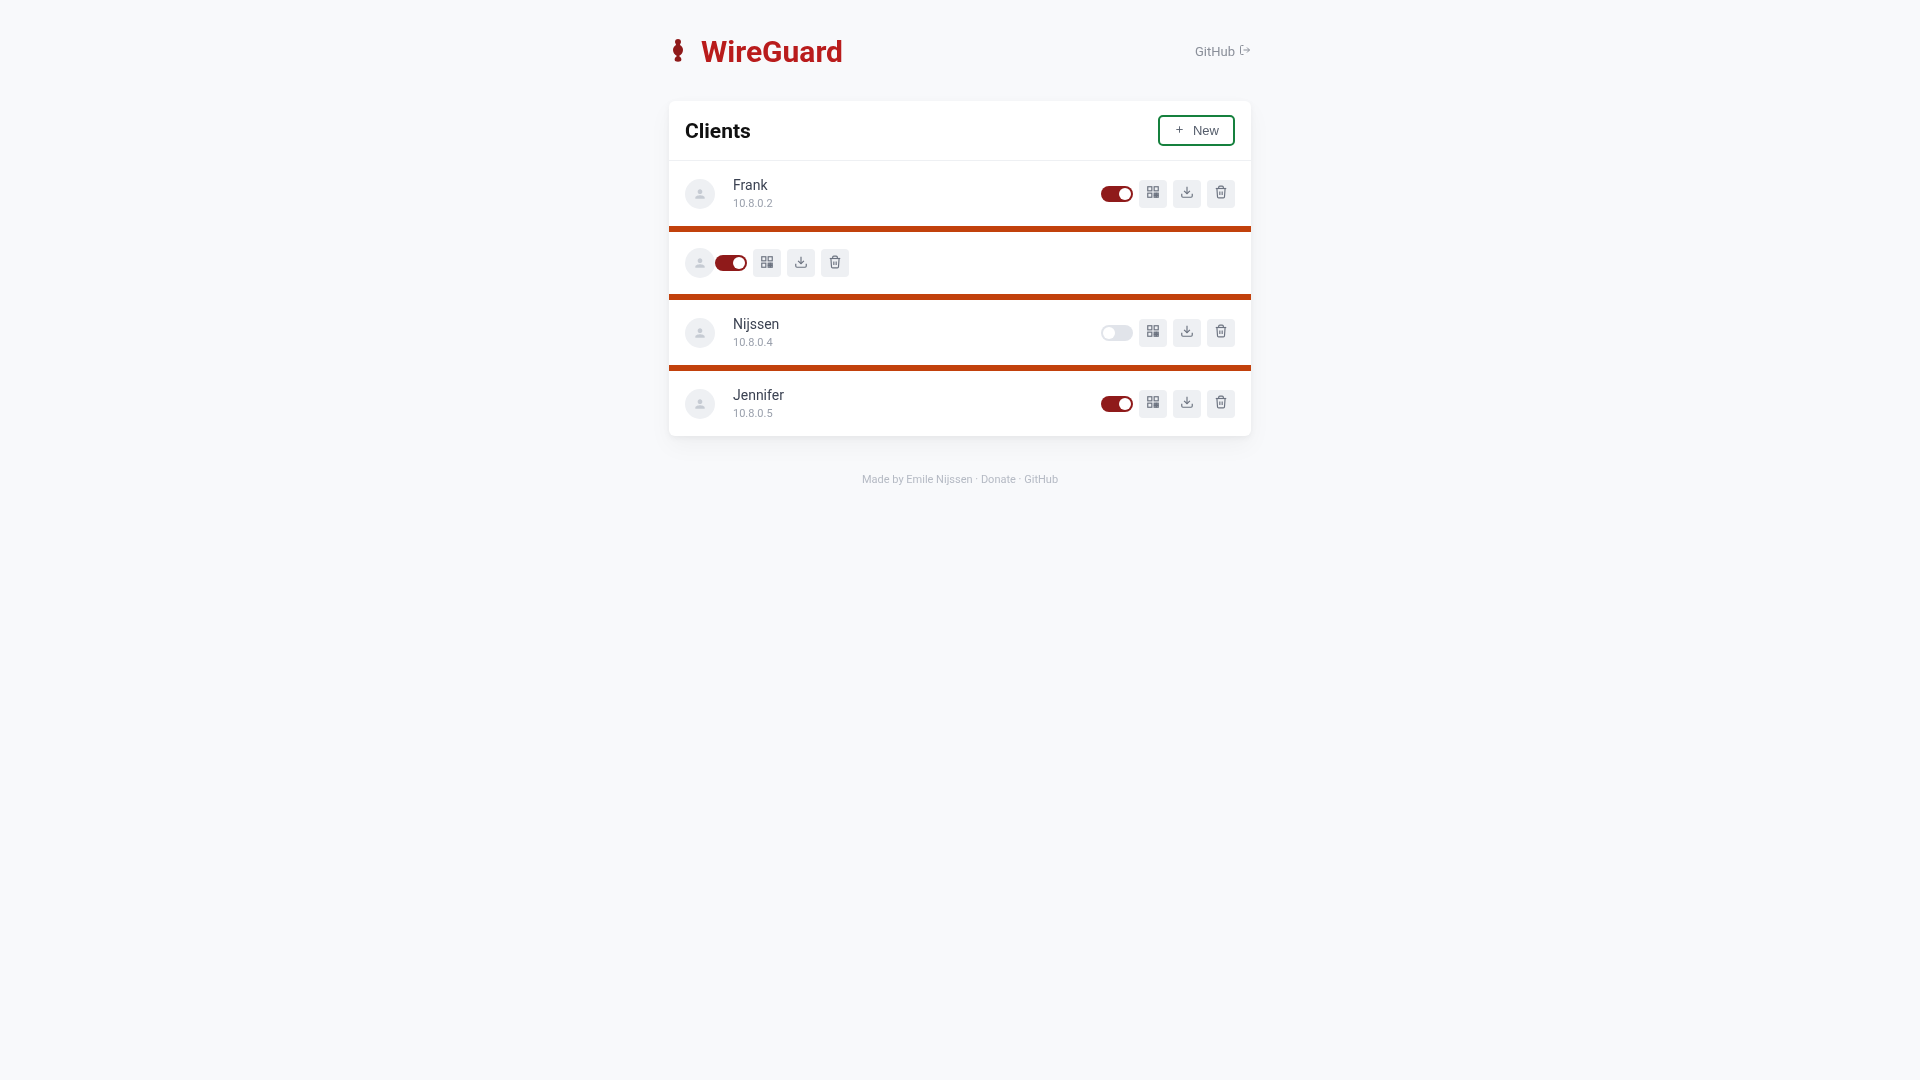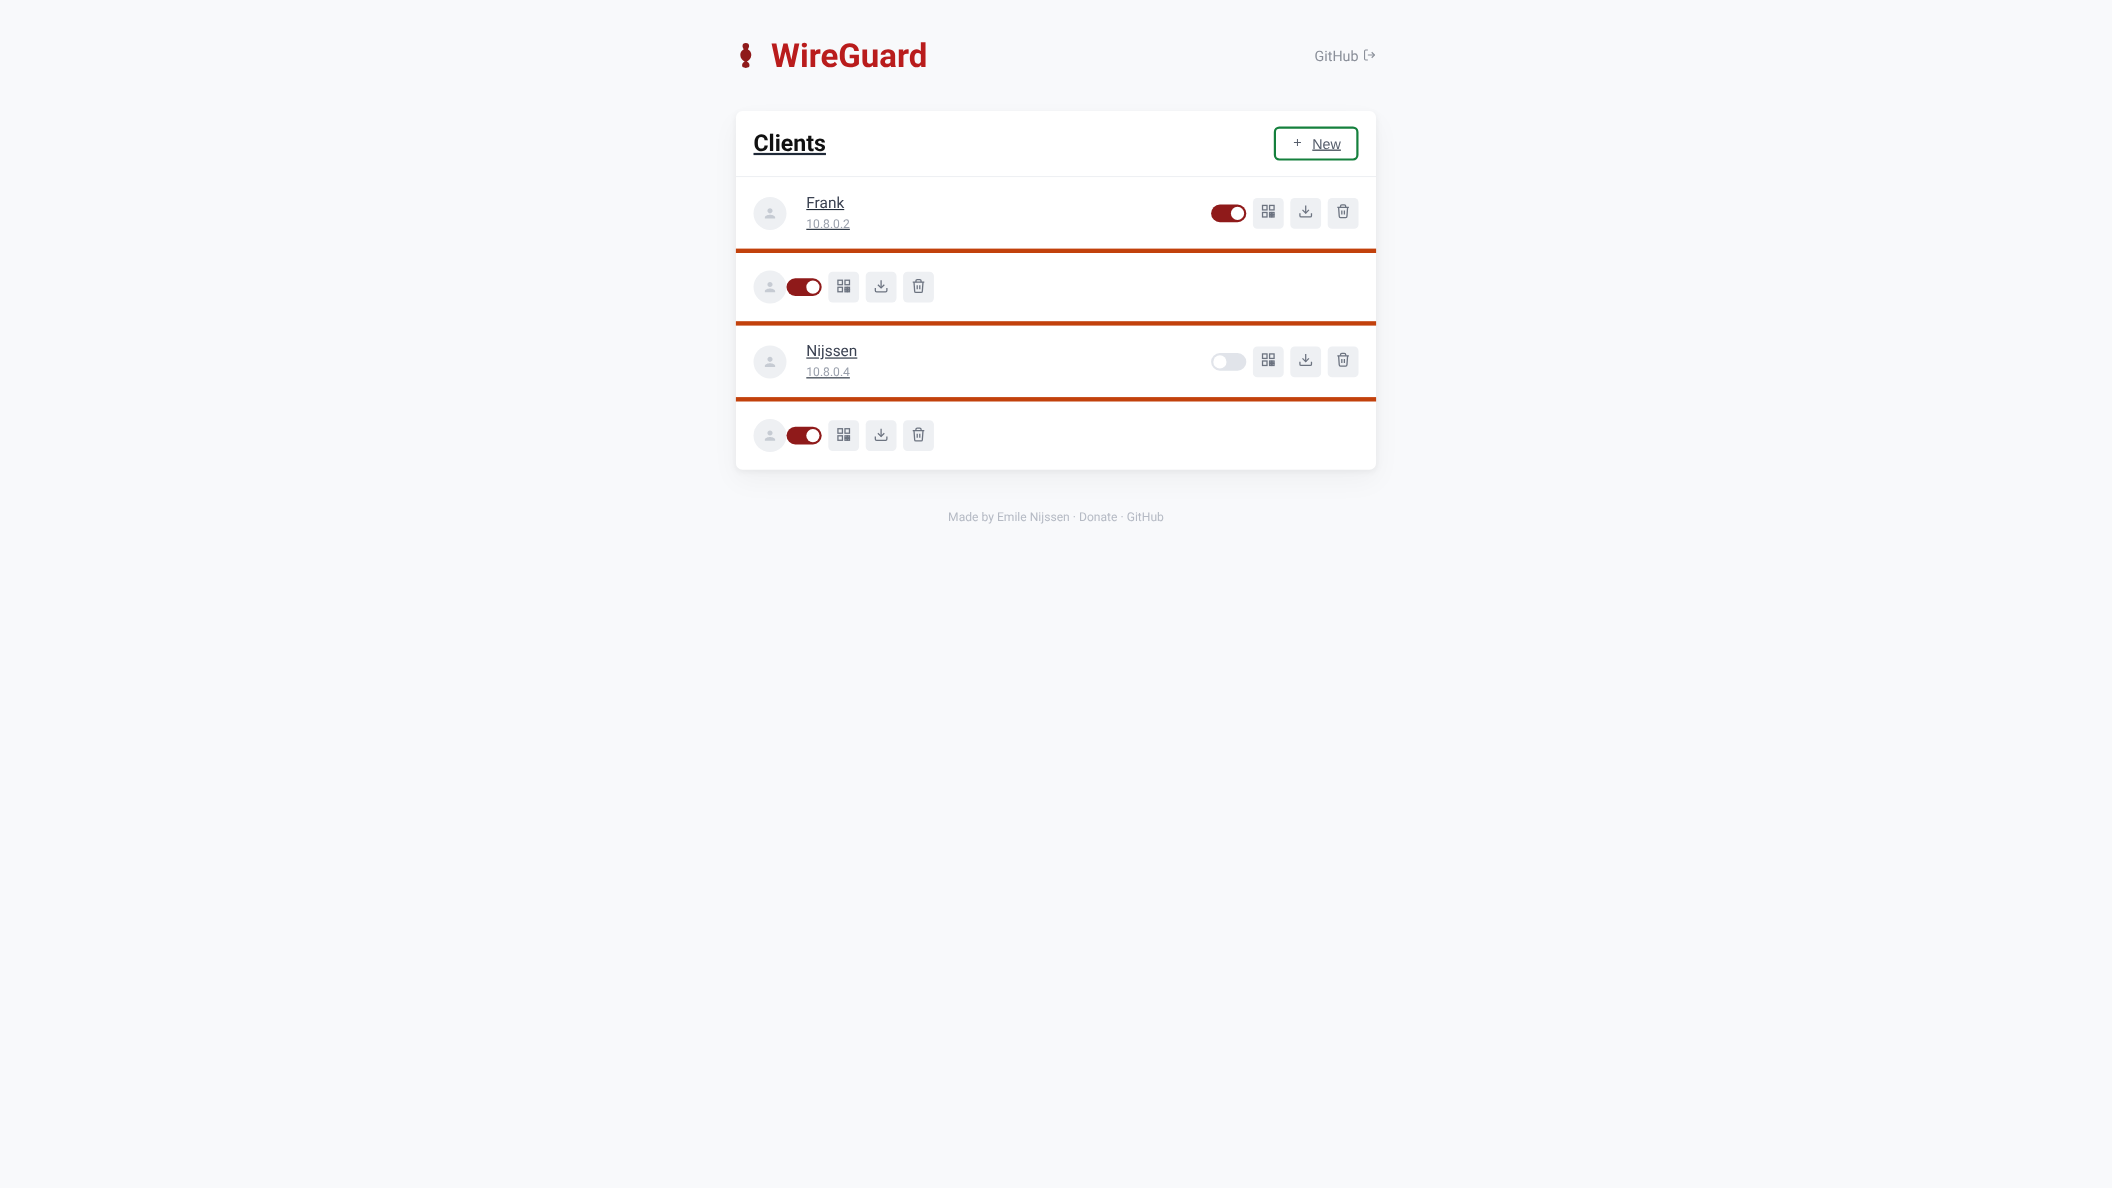--- a/index.html
+++ b/index.html
@@ -36,21 +36,20 @@
   color: #8a8f99;
   font-size: 13px;
   display: flex;
   align-items: center;
   gap: 4px;
 }
 .card {
   background: #fff;
   border-radius: 6px;
   box-shadow: 0 2px 6px rgba(0,0,0,0.05), 0 10px 25px rgba(0,0,0,0.04);
-  text-decoration: underline;
 }
 .card-head {
   display: flex;
   align-items: center;
   justify-content: space-between;
   padding: 14px 16px;
   border-bottom: 1px solid #eef0f3;
 }
 .card-title {
   font-size: 21px;
@@ -67,21 +66,21 @@
   display: flex;
   align-items: center;
   gap: 8px;
   cursor: pointer;
 }
 .plus-icon { width:11px; height:11px; stroke:#555d6b; stroke-width:2; }
 .row {
   display: flex;
   align-items: center;
   padding: 16px;
-  border-bottom: 4px solid #c2410c;
+  border-bottom: 6px solid #c2410c;
 }
 .row:last-child { border-bottom: none; }
 .avatar {
   width: 30px; height:30px;
   border-radius: 50%;
   background: #eef0f3;
   display: flex;
   align-items: center;
   justify-content: center;
   flex: 0 0 30px;
@@ -314,20 +313,26 @@
                 </svg></span>
             </div>
           </div>
         </div>
         <div class="row">
           <div class="avatar">
             <svg viewBox="0 0 24 24">
               <path d="M12 12c2.2 0 4-1.8 4-4s-1.8-4-4-4-4 1.8-4 4 1.8 4 4 4zm0 2c-2.7 0-8 1.3-8 4v2h16v-2c0-2.7-5.3-4-8-4z"></path>
             </svg>
           </div>
+          <div class="meta">
+            <div class="client-name">
+              <span>Jennifer</span>
+            </div>
+            <div class="client-ip">10.8.0.5</div>
+          </div>
           <div class="actions">
             <div class="toggle on">
               <div class="knob"></div>
             </div>
             <div class="icon-btn">
               <span><svg viewBox="0 0 24 24">
                   <rect x="3" y="3" width="7" height="7"></rect>
                   <rect x="14" y="3" width="7" height="7"></rect>
                   <rect x="3" y="14" width="7" height="7"></rect>
                   <rect x="14" y="14" width="3" height="3"></rect>

